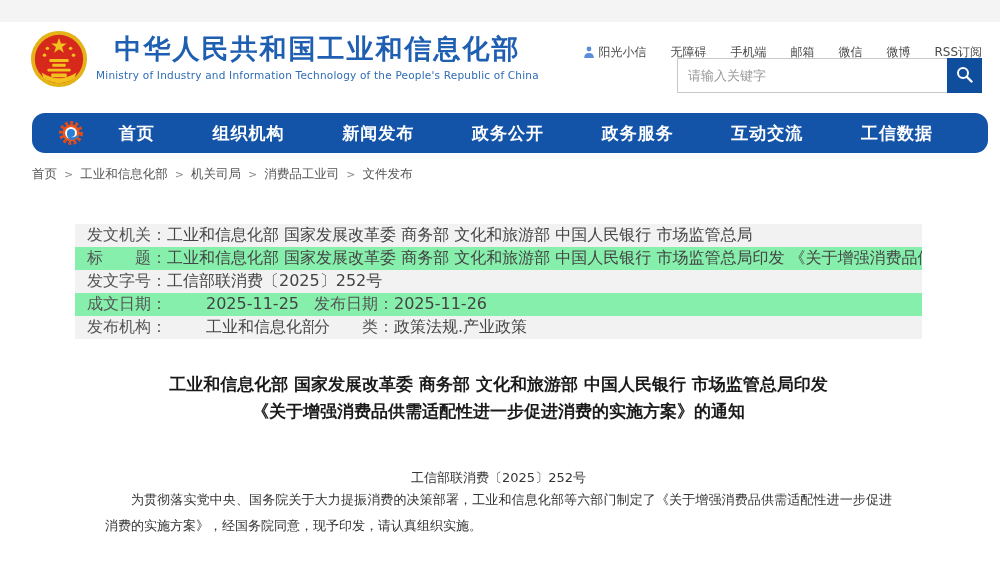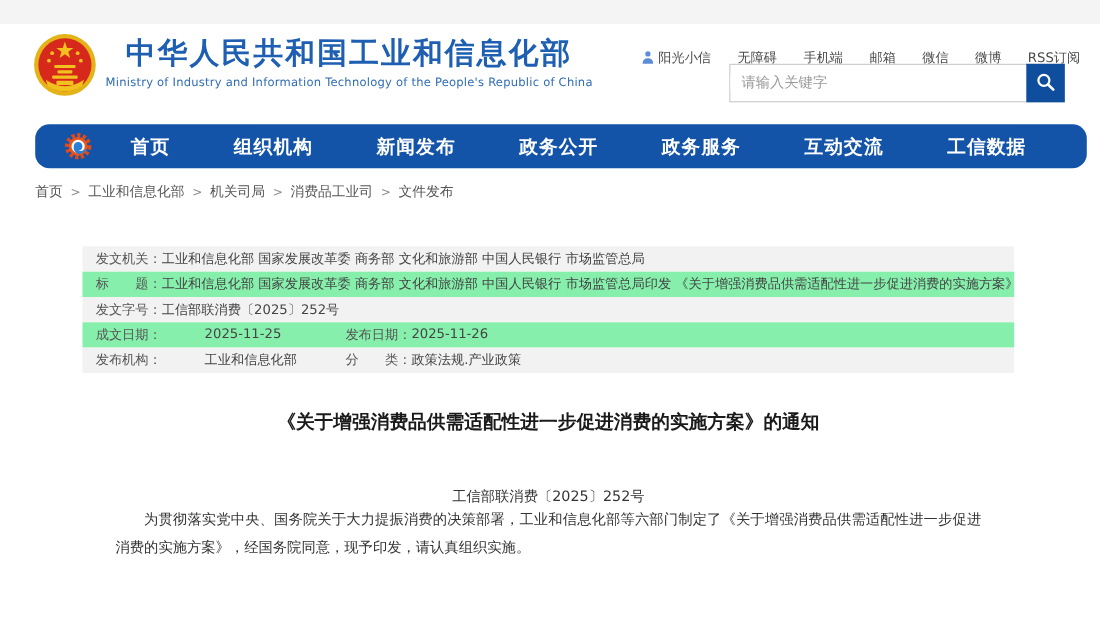--- a/index.html
+++ b/index.html
@@ -13,21 +13,21 @@
   .emblem { position:absolute; left:30px; top:8px; width:58px; height:58px; }
   .brand { position:absolute; left:96px; top:10px;text-align:center; }
   .brand-cn { color:#1f5fb2; font-size:27px; font-weight:bold; letter-spacing:2px; line-height:34px; }
   .brand-en { color:#2f6cb5; font-size:10.5px; margin-top:3px; letter-spacing:0.2px; }
 
   .quick-links { position:absolute; right:18px; top:2px; display:flex; align-items:center; gap:24px;
     font-size:12px; color:#4a4a4a;margin-top:20px; }
   .quick-links .ql-item { cursor:pointer; display:flex; align-items:center; gap:3px; }
   .person-icon svg { display:block; }
 
-  .search-box { position:absolute; right:32px; top:36px; width:305px; height:35px;
+  .search-box { position:absolute; right:18px; top:36px; width:305px; height:35px;
     display:flex; border:1px solid #c9c9c9; background:#fff;align-items:center; }
   .search-input { flex:1; border:none; outline:none; padding:0 10px; font-size:13px; color:#333;
     font-family:"DejaVu Sans","Liberation Sans",sans-serif; }
   .search-input::placeholder { color:#999; }
   .search-btn { width:35px; height:35px; margin:-1px -1px -1px 0; border:none; background:#0f4e9d;
     display:flex; align-items:center; justify-content:center; cursor:pointer; }
 
   
   .nav { margin:1px 12px 0 32px; height:40px; background:#1353a8; border-radius:13px;
     display:flex; align-items:center; padding:0 26px; }
@@ -35,21 +35,21 @@
   .nav-items { flex:1; display:flex; justify-content:space-around; align-items:center; }
   .nav-item { color:#fff; font-size:17px; font-weight:600; letter-spacing:1px; cursor:pointer; white-space:nowrap; }
 
   
   .breadcrumb { margin:13px 0 0 32px; font-size:12.5px; color:#555;
     display:flex; align-items:center; gap:7px; }
   .crumb { cursor:pointer; }
   .crumb-sep { color:#8a8a8a; font-size:11px; }
 
   
-  .meta-table { margin:41px auto 0 75px; width:847px; font-size:12px; color:#454545; }
+  .meta-table { margin:41px auto 0 75px; width:847px; font-size:16px; color:#454545; }
   .meta-row { height:23px; display:flex; align-items:center; padding-left:12px; }
   .meta-row.gray { background:#f2f2f2; }
   .meta-row.white { background:#86efac; }
   .meta-cell { display:flex; white-space:nowrap; overflow:hidden; }
   .meta-cell.first { flex:0 0 227px;gap:39px; }
   .meta-label { color:#555; }
   .meta-value { color:#444; }
 
   
   .doc { width:847px; margin:0 auto 0 75px; padding:0 30px; color:#333; }
@@ -197,17 +197,18 @@
     </span>
     <span class="meta-cell">
       <span class="meta-label">分　　类：</span>
       <span class="meta-value">政策法规.产业政策</span>
     </span>
   </div>
 </div>
 
 <div class="doc">
   <div class="doc-title">
+    <div>工业和信息化部 国家发展改革委 商务部 文化和旅游部 中国人民银行 市场监管总局印发</div>
     <div>《关于增强消费品供需适配性进一步促进消费的实施方案》的通知</div>
   </div>
   <div class="doc-number">工信部联消费〔2025〕252号</div>
   <div class="doc-paragraph">为贯彻落实党中央、国务院关于大力提振消费的决策部署，工业和信息化部等六部门制定了《关于增强消费品供需适配性进一步促进消费的实施方案》，经国务院同意，现予印发，请认真组织实施。</div>
 </div>
 
 </body></html>

